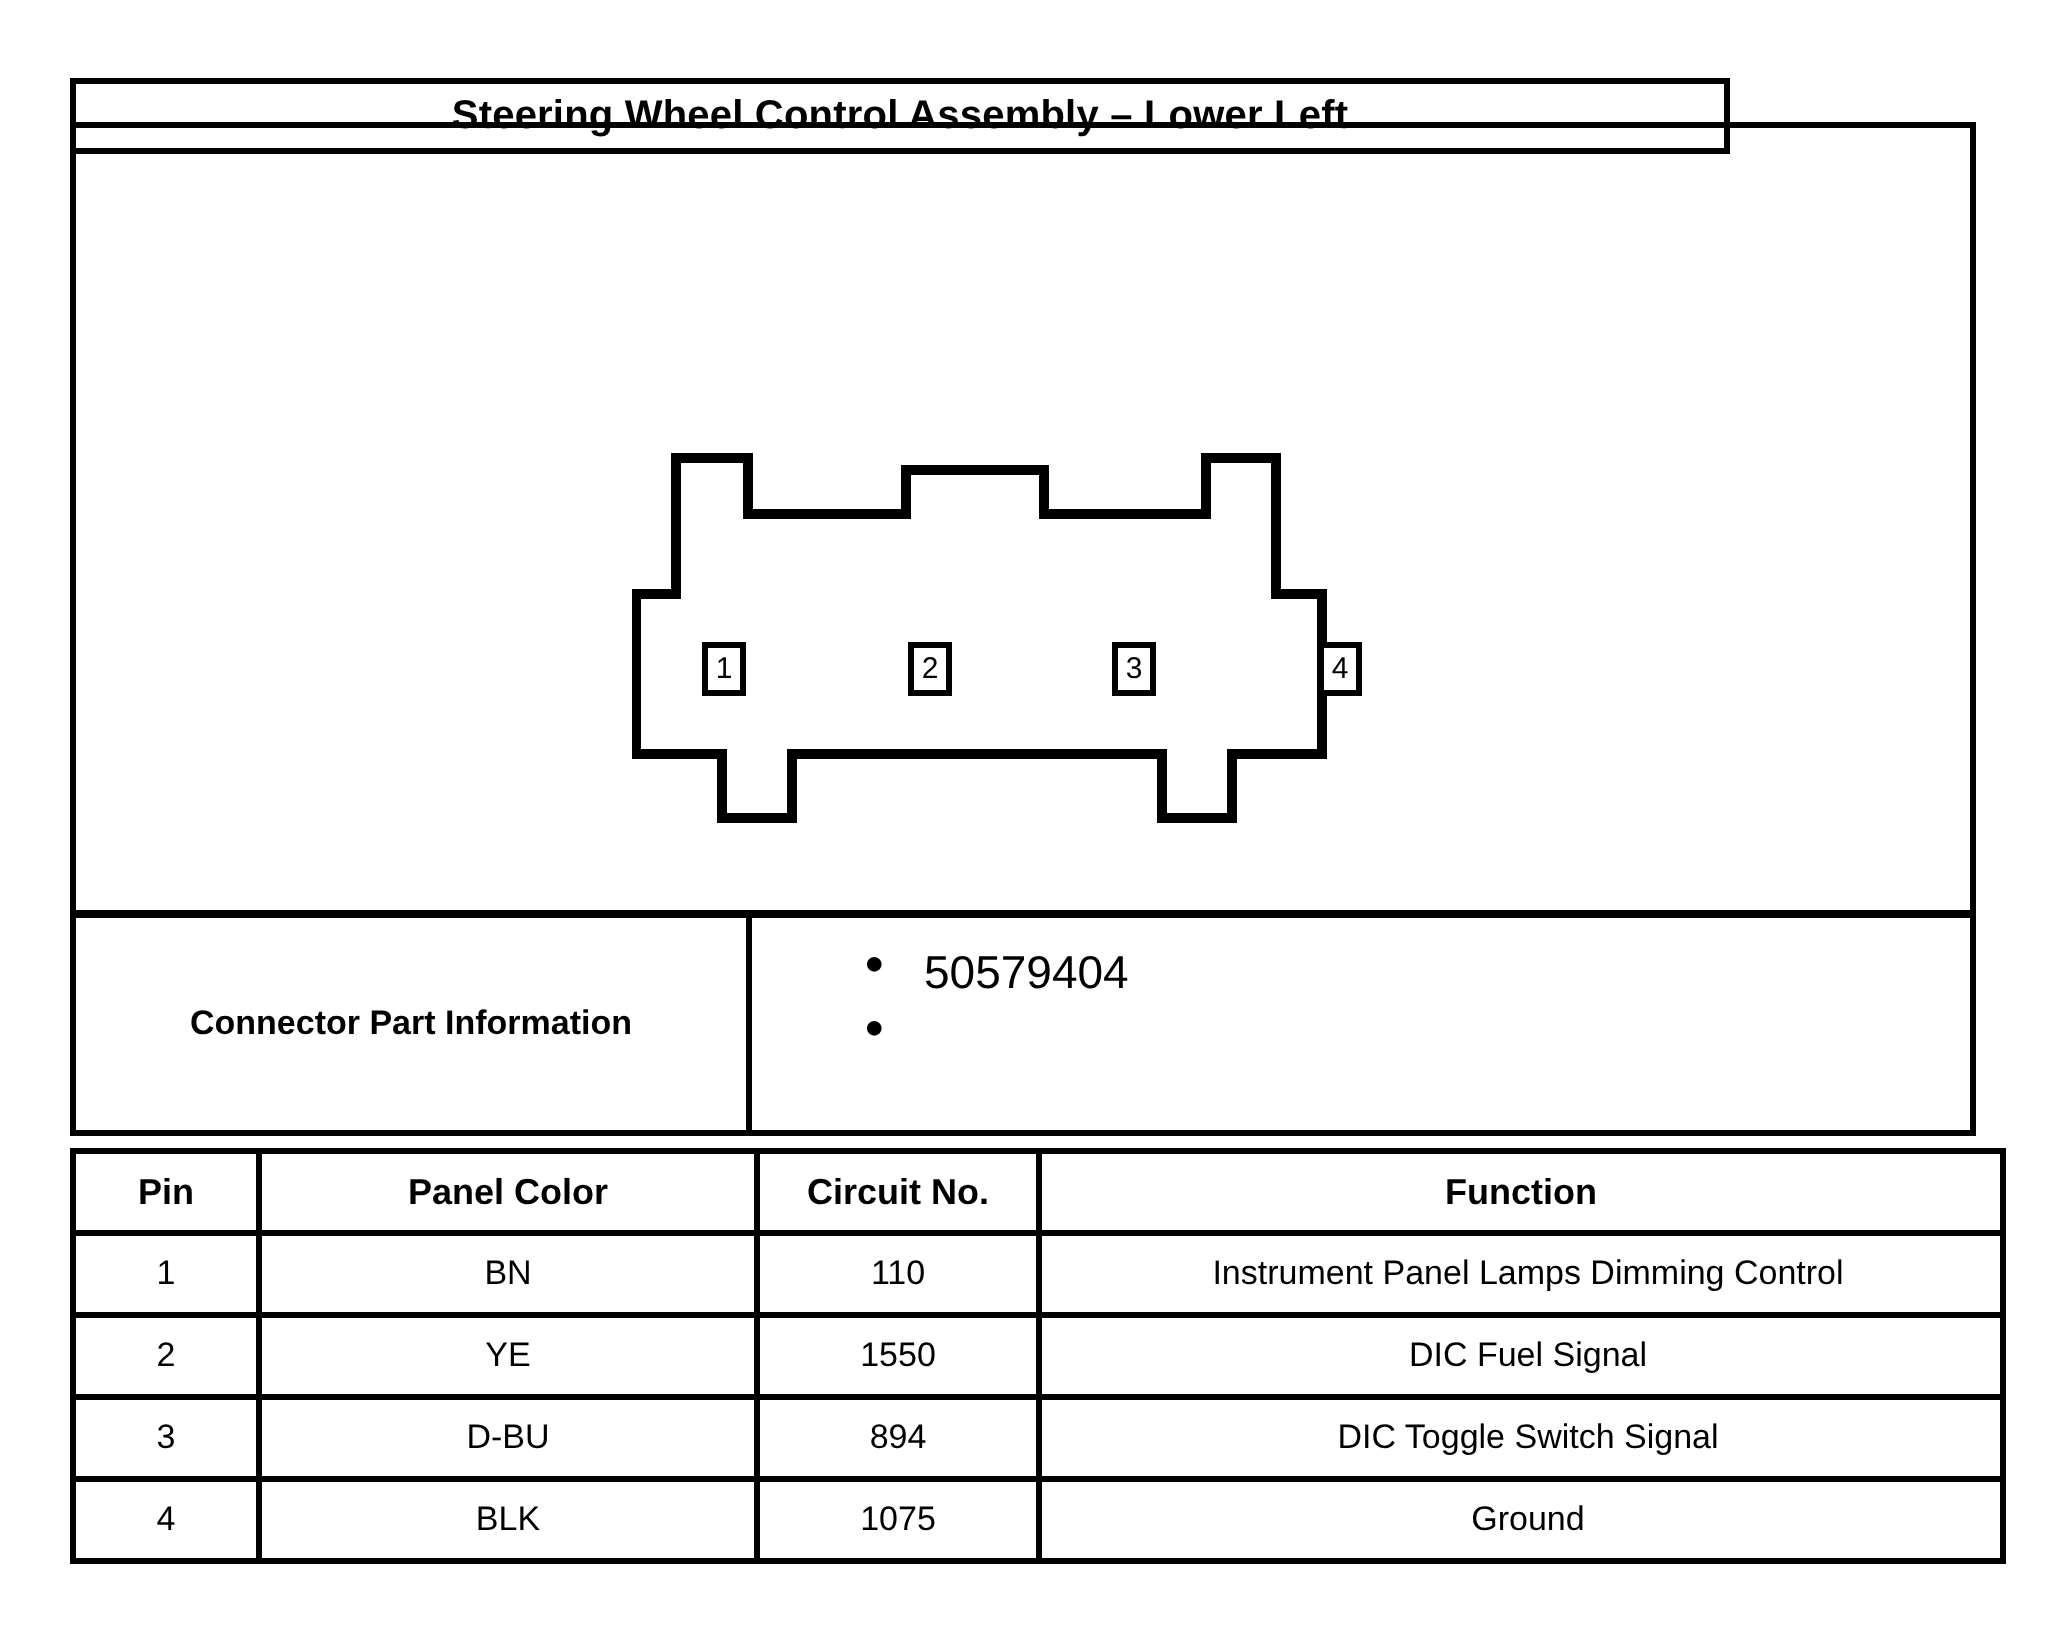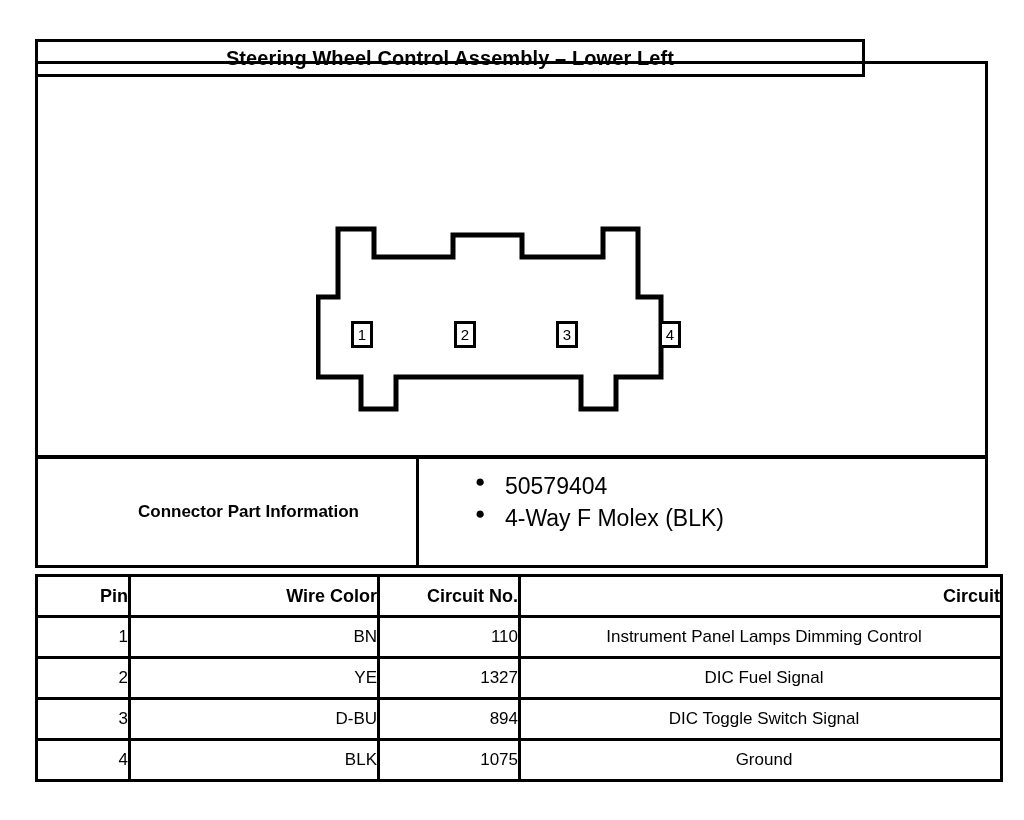--- a/index.html
+++ b/index.html
@@ -91,21 +91,20 @@
     box-sizing: border-box;
     display: flex;
   }
   .partinfo-label-cell {
     width: 338px;
     border-right: 3px solid #000;
     box-sizing: border-box;
     display: flex;
     align-items: center;
     justify-content: center;
-    margin-left: 43px;
   }
   .partinfo-label-text {
     font-size: 17px;
     font-weight: bold;
     white-space: nowrap;
   }
   .partinfo-list-cell {
     flex: 1;
     box-sizing: border-box;
     padding: 12px 0 0 0;
@@ -135,21 +134,21 @@
     width: 953px;
     border-collapse: collapse;
     table-layout: fixed;
   }
   .pin-table td, .pin-table th {
     border: 3px solid #000;
     height: 38px;
     font-weight: normal;
     font-size: 17px;
     padding: 0;
-    text-align: right;
+    text-align: center;
     vertical-align: middle;
   }
   .pin-table thead th {
     font-weight: bold;
     font-size: 18px;
   }
   .col-pin    { width: 90px; }
   .col-wire   { width: 246px; }
   .col-circ   { width: 138px; }
   .col-func   { width: 479px; }
@@ -191,45 +190,44 @@
     <div class="partinfo-label-cell">
       <span class="partinfo-label-text">Connector Part Information</span>
     </div>
     <div class="partinfo-list-cell">
       <div class="bullet-row">
         <span class="bullet-dot">●</span>
         <span class="bullet-text">50579404</span>
       </div>
       <div class="bullet-row">
         <span class="bullet-dot">●</span>
-        <span class="bullet-text">4-Way F Molex (BLK)</span>
       </div>
     </div>
   </div>
 
   <table class="pin-table">
     <thead>
       <tr>
         <th class="col-pin">Pin</th>
-        <th class="col-wire">Wire Color</th>
+        <th class="col-wire">Panel Color</th>
         <th class="col-circ">Circuit No.</th>
-        <th class="col-func">Circuit</th>
+        <th class="col-func">Function</th>
       </tr>
     </thead>
     <tbody>
       <tr>
         <td>1</td>
         <td>BN</td>
         <td>110</td>
         <td class="func-cell">Instrument Panel Lamps Dimming Control</td>
       </tr>
       <tr>
         <td>2</td>
         <td>YE</td>
-        <td>1327</td>
+        <td>1550</td>
         <td class="func-cell">DIC Fuel Signal</td>
       </tr>
       <tr>
         <td>3</td>
         <td>D-BU</td>
         <td>894</td>
         <td class="func-cell">DIC Toggle Switch Signal</td>
       </tr>
       <tr>
         <td>4</td>

